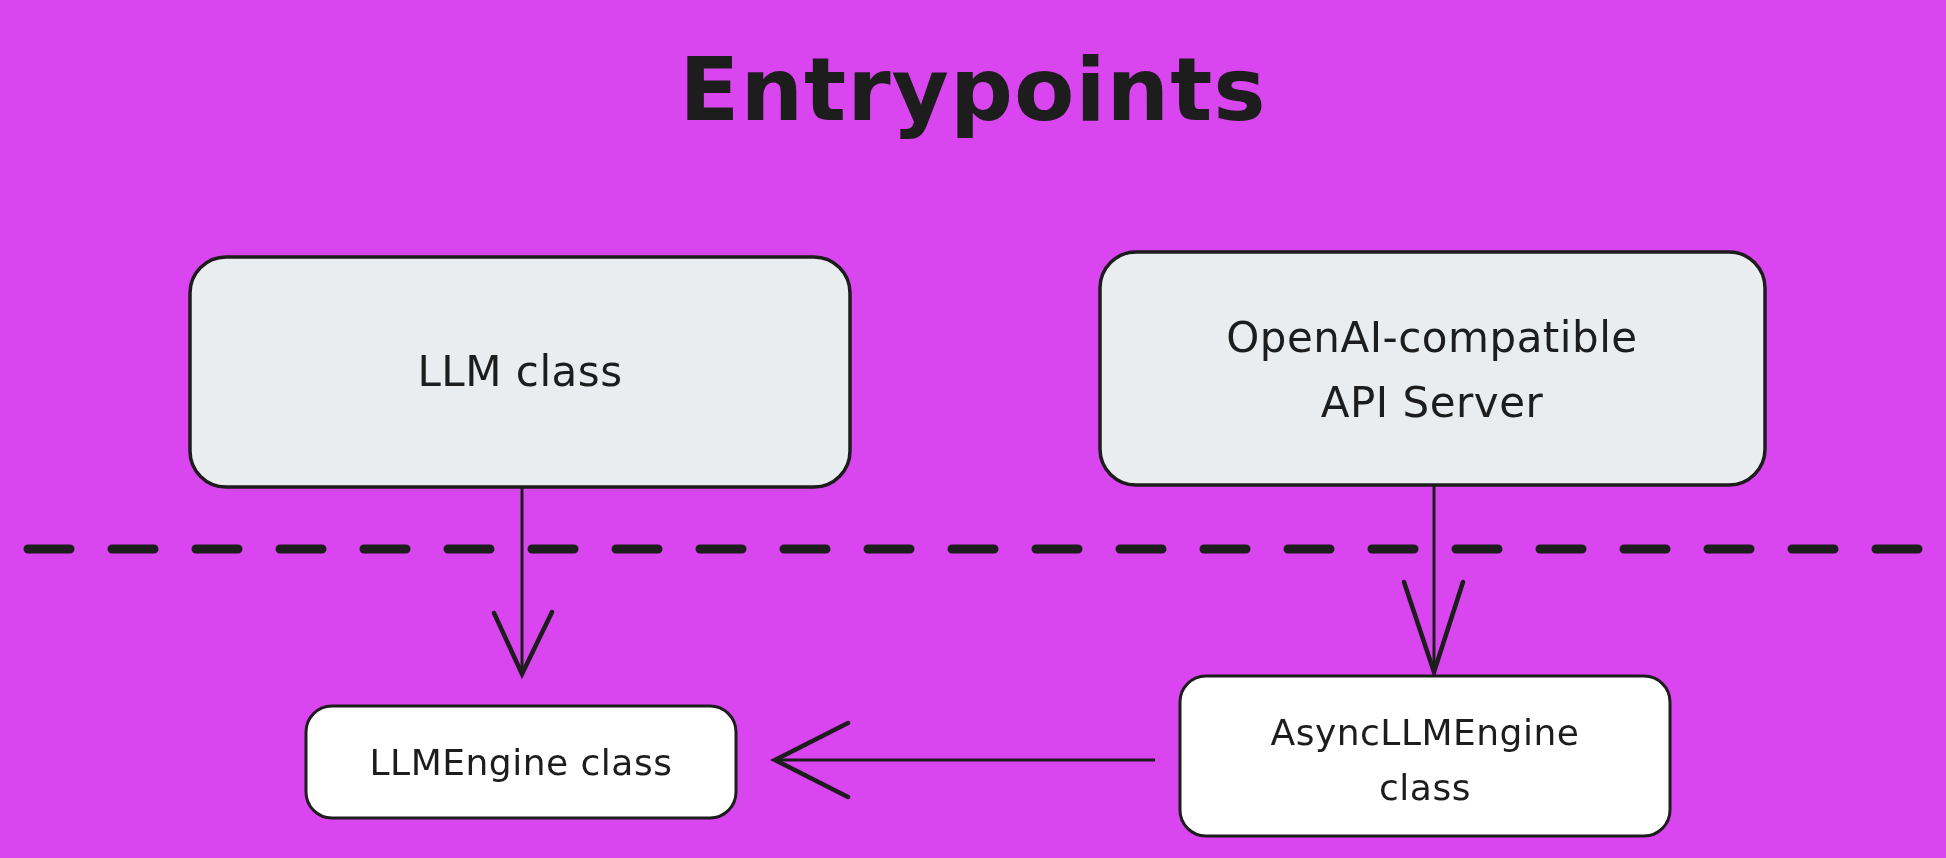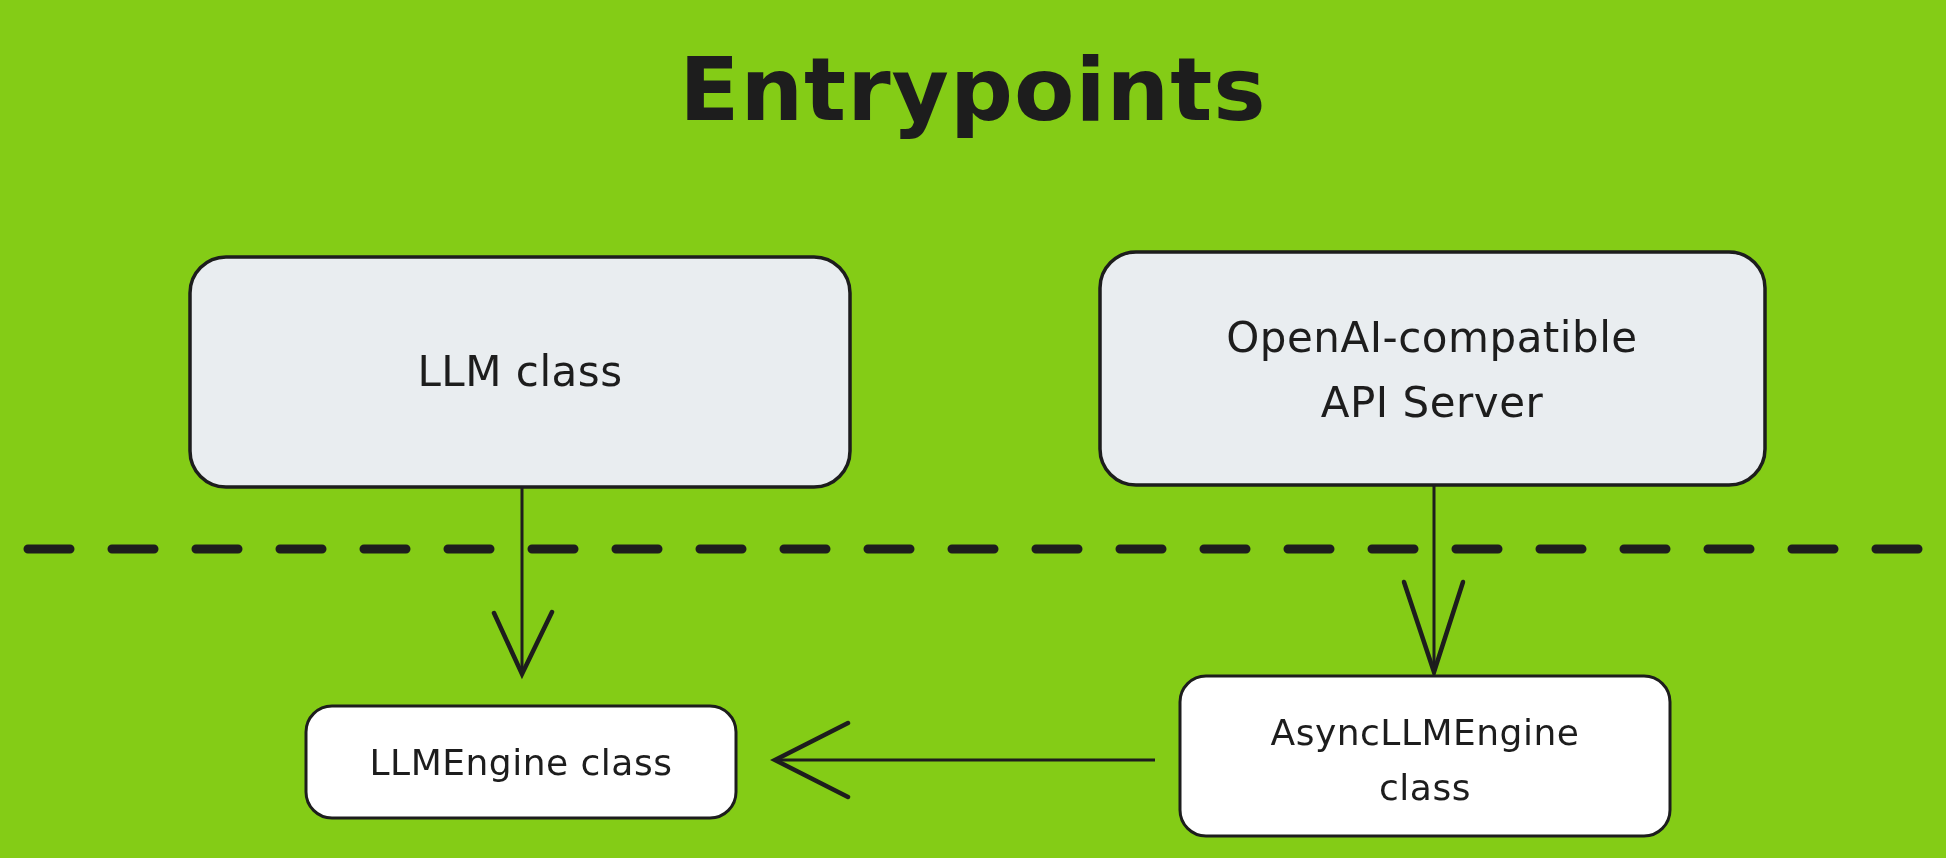--- a/index.html
+++ b/index.html
@@ -10,21 +10,21 @@
   body {
     width: 1946px;
     height: 858px;
     overflow: hidden;
     font-family: "DejaVu Sans", sans-serif;
   }
   #canvas {
     position: relative;
     width: 1946px;
     height: 858px;
-    background: #84cc16;
+    background: #d946ef;
   }
   svg#diagram {
     position: absolute;
     left: 0;
     top: 0;
     width: 1946px;
     height: 858px;
   }
   .hand-title {
     font-family: "DejaVu Sans", sans-serif;

